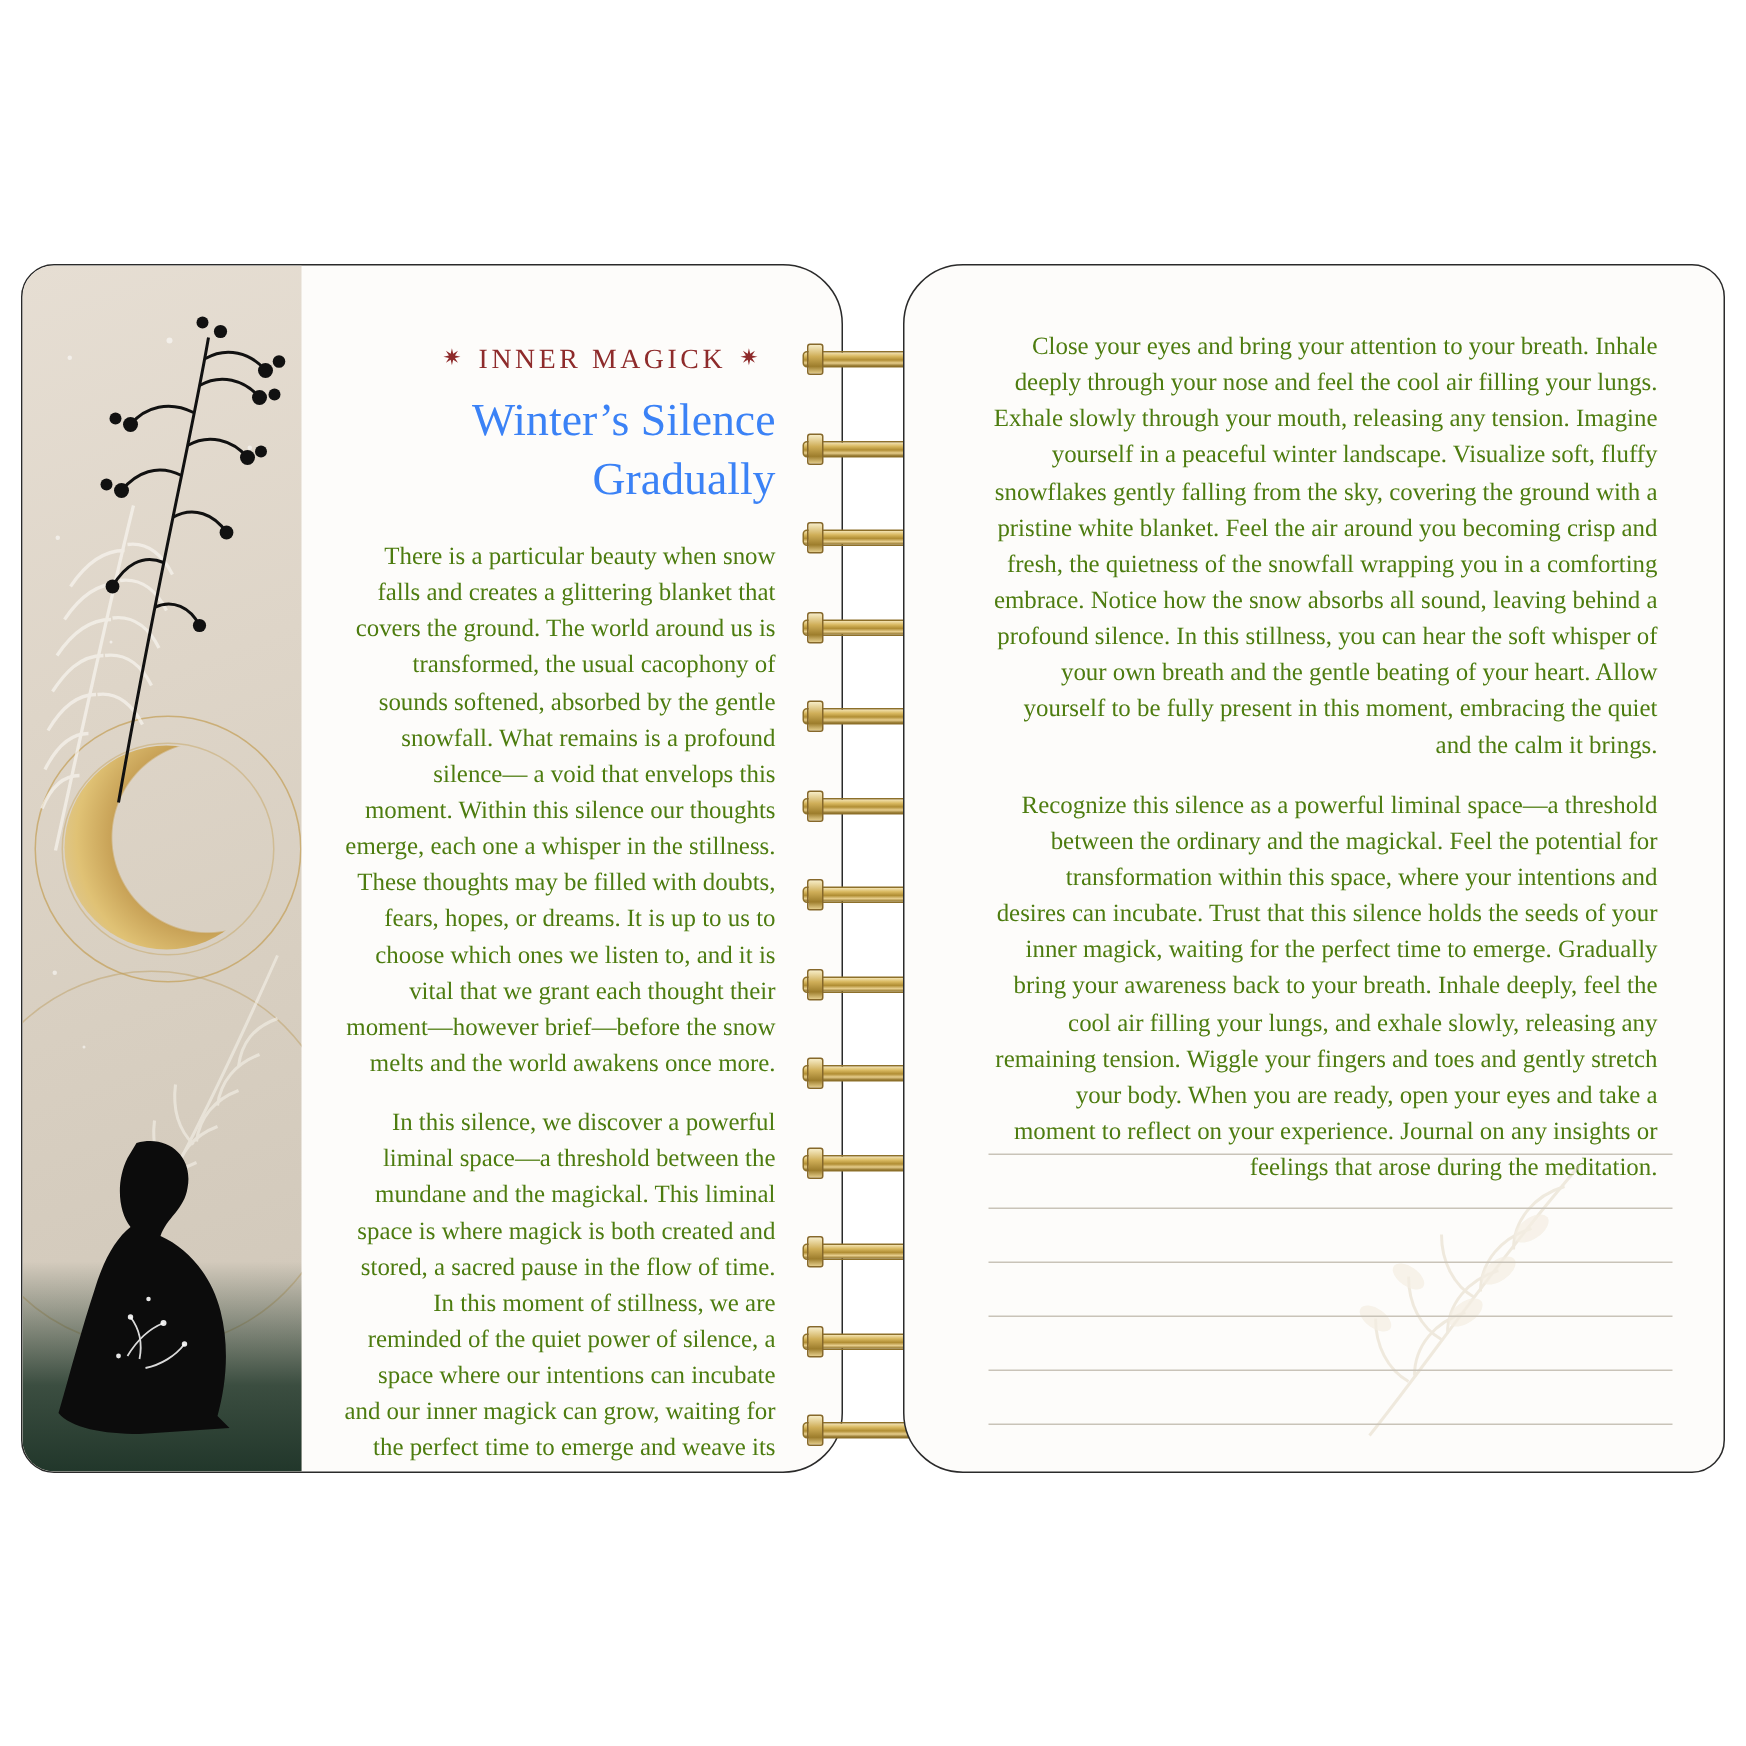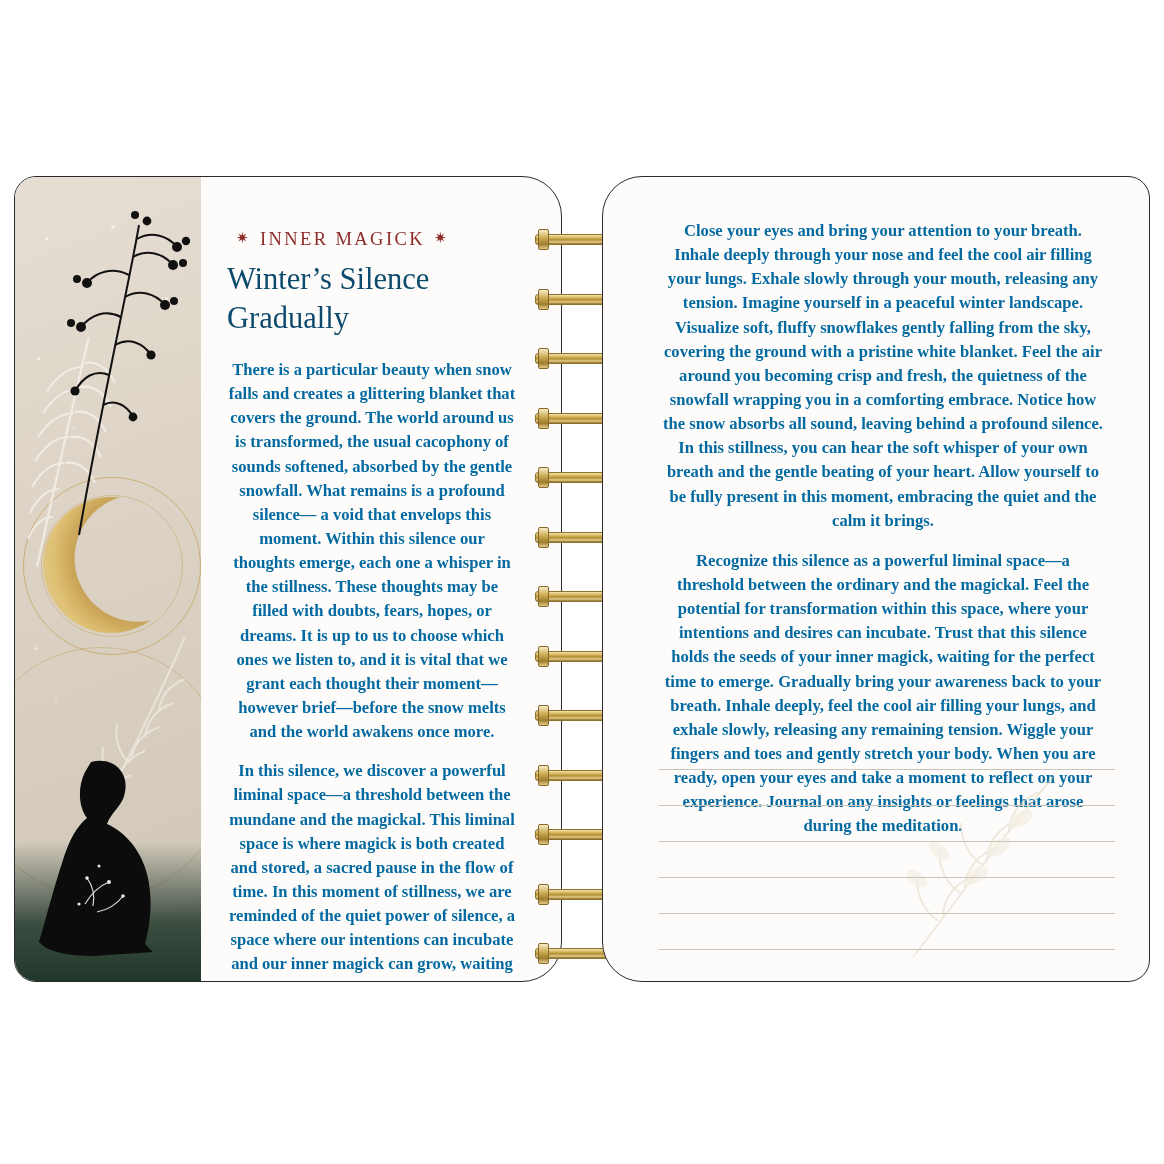--- a/index.html
+++ b/index.html
@@ -105,52 +105,51 @@
   }
 
   .text-col {
     position: relative;
     flex: 1;
     padding: 52px 44px 20px 26px;
     box-sizing: border-box;
   }
 
   .eyebrow {
-    text-align: left;
+    text-align: right;
     color: #8e2b2b;
     font-size: 18.5px;
     letter-spacing: 2.4px;
     font-variant: small-caps;
     text-transform: uppercase;
     margin: 0 0 10px 0;
     white-space: nowrap;
   }
   .eyebrow .sunburst {
     color: #8e2b2b;
     font-size: 15px;
     vertical-align: 2px;
     margin: 0 9px;
   }
 
   .title {
-    text-align: left;
+    text-align: right;
     font-size: 30.5px;
     line-height: 1.28;
-    color: #0c4a6e;
+    color: #3b82f6;
     margin: 4px 0 20px 0;
     font-weight: normal;
   }
 
   .body-p {
     font-size: 16.6px;
     line-height: 1.455;
-    color: #0369a1;
+    color: #4d7c0f;
     margin: 0 0 15px 0;
-    text-align: center;
-    font-weight: bold;
+    text-align: right;
   }
 
   
   .spiral {
     position: relative;
     width: 40px;
     height: 806px;
     flex: none;
     display: flex;
     flex-direction: column;

